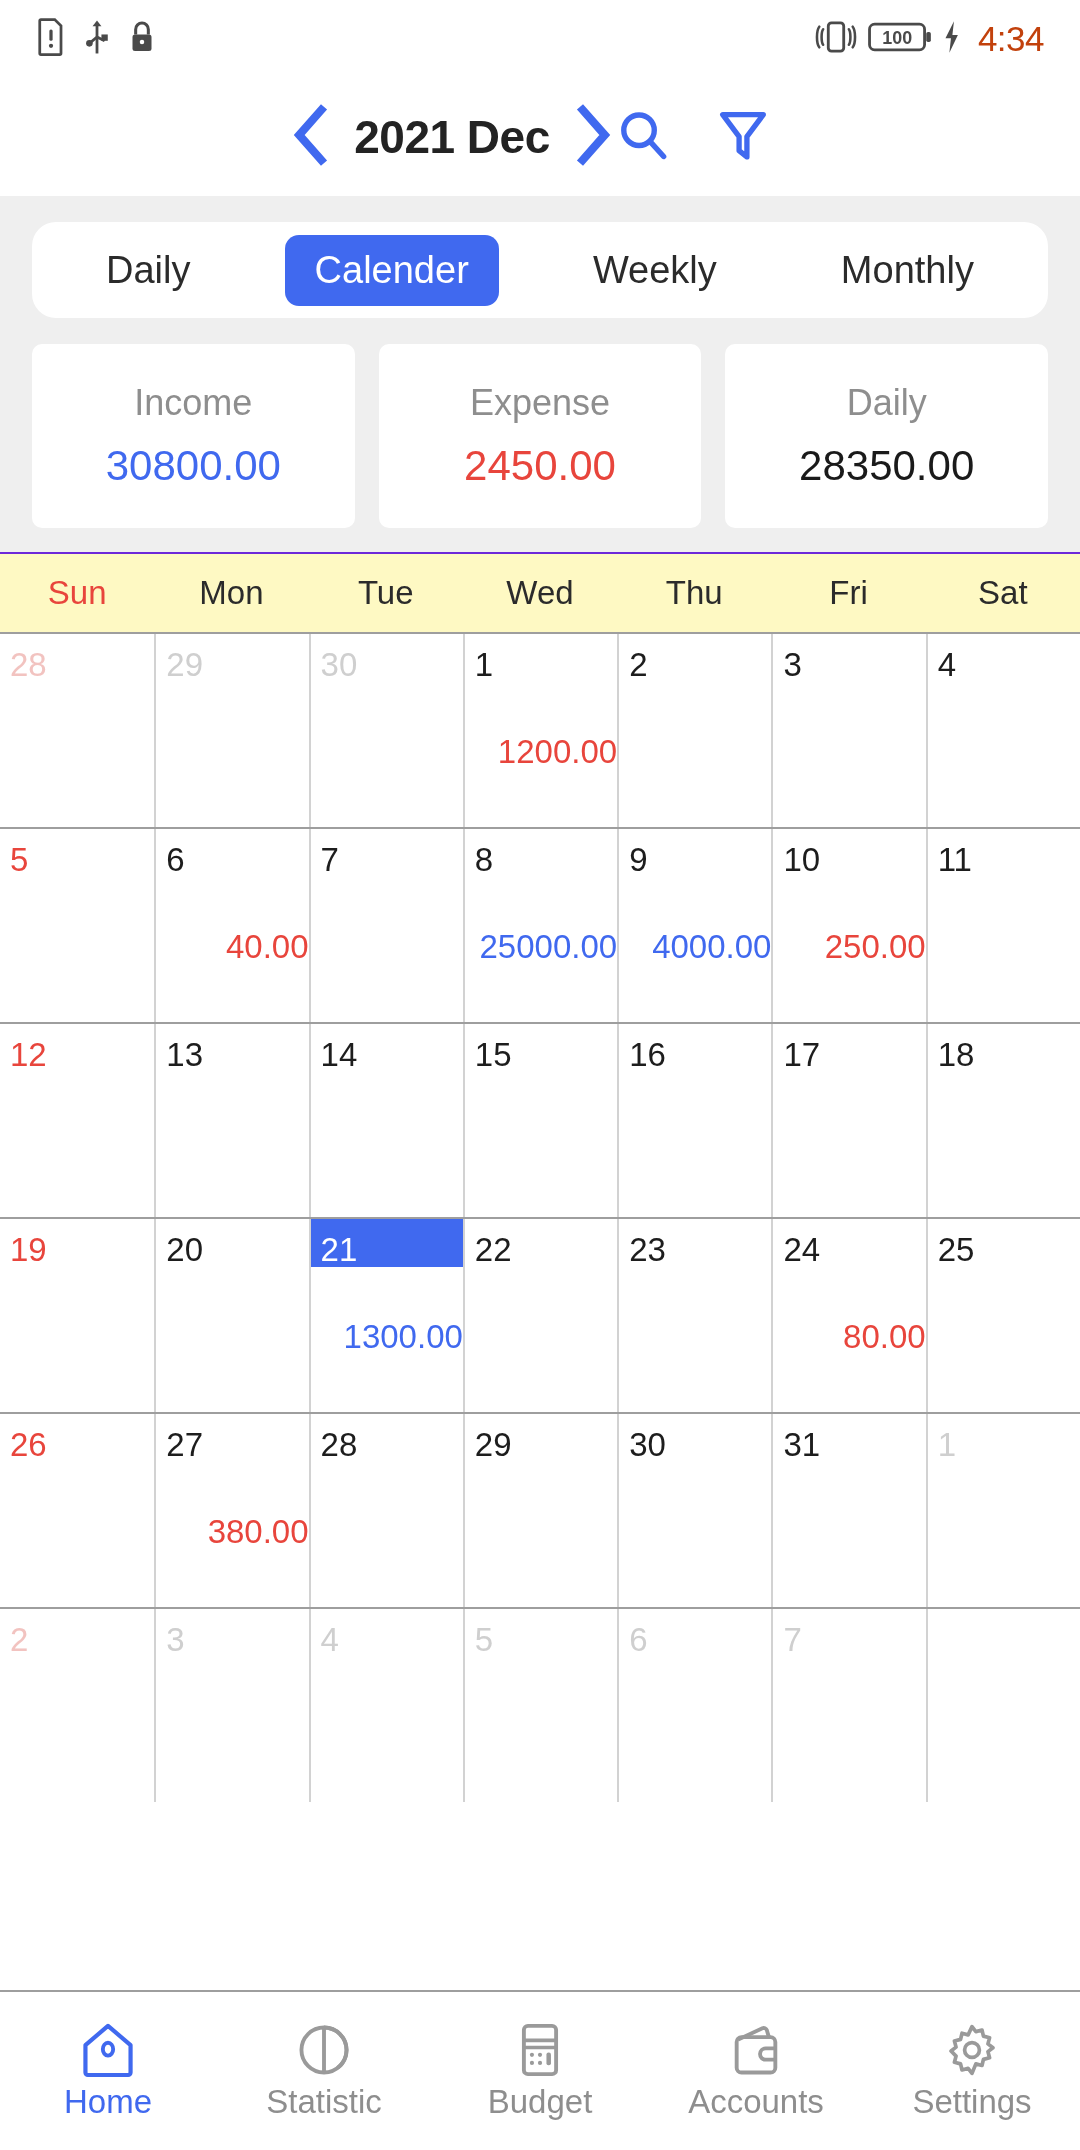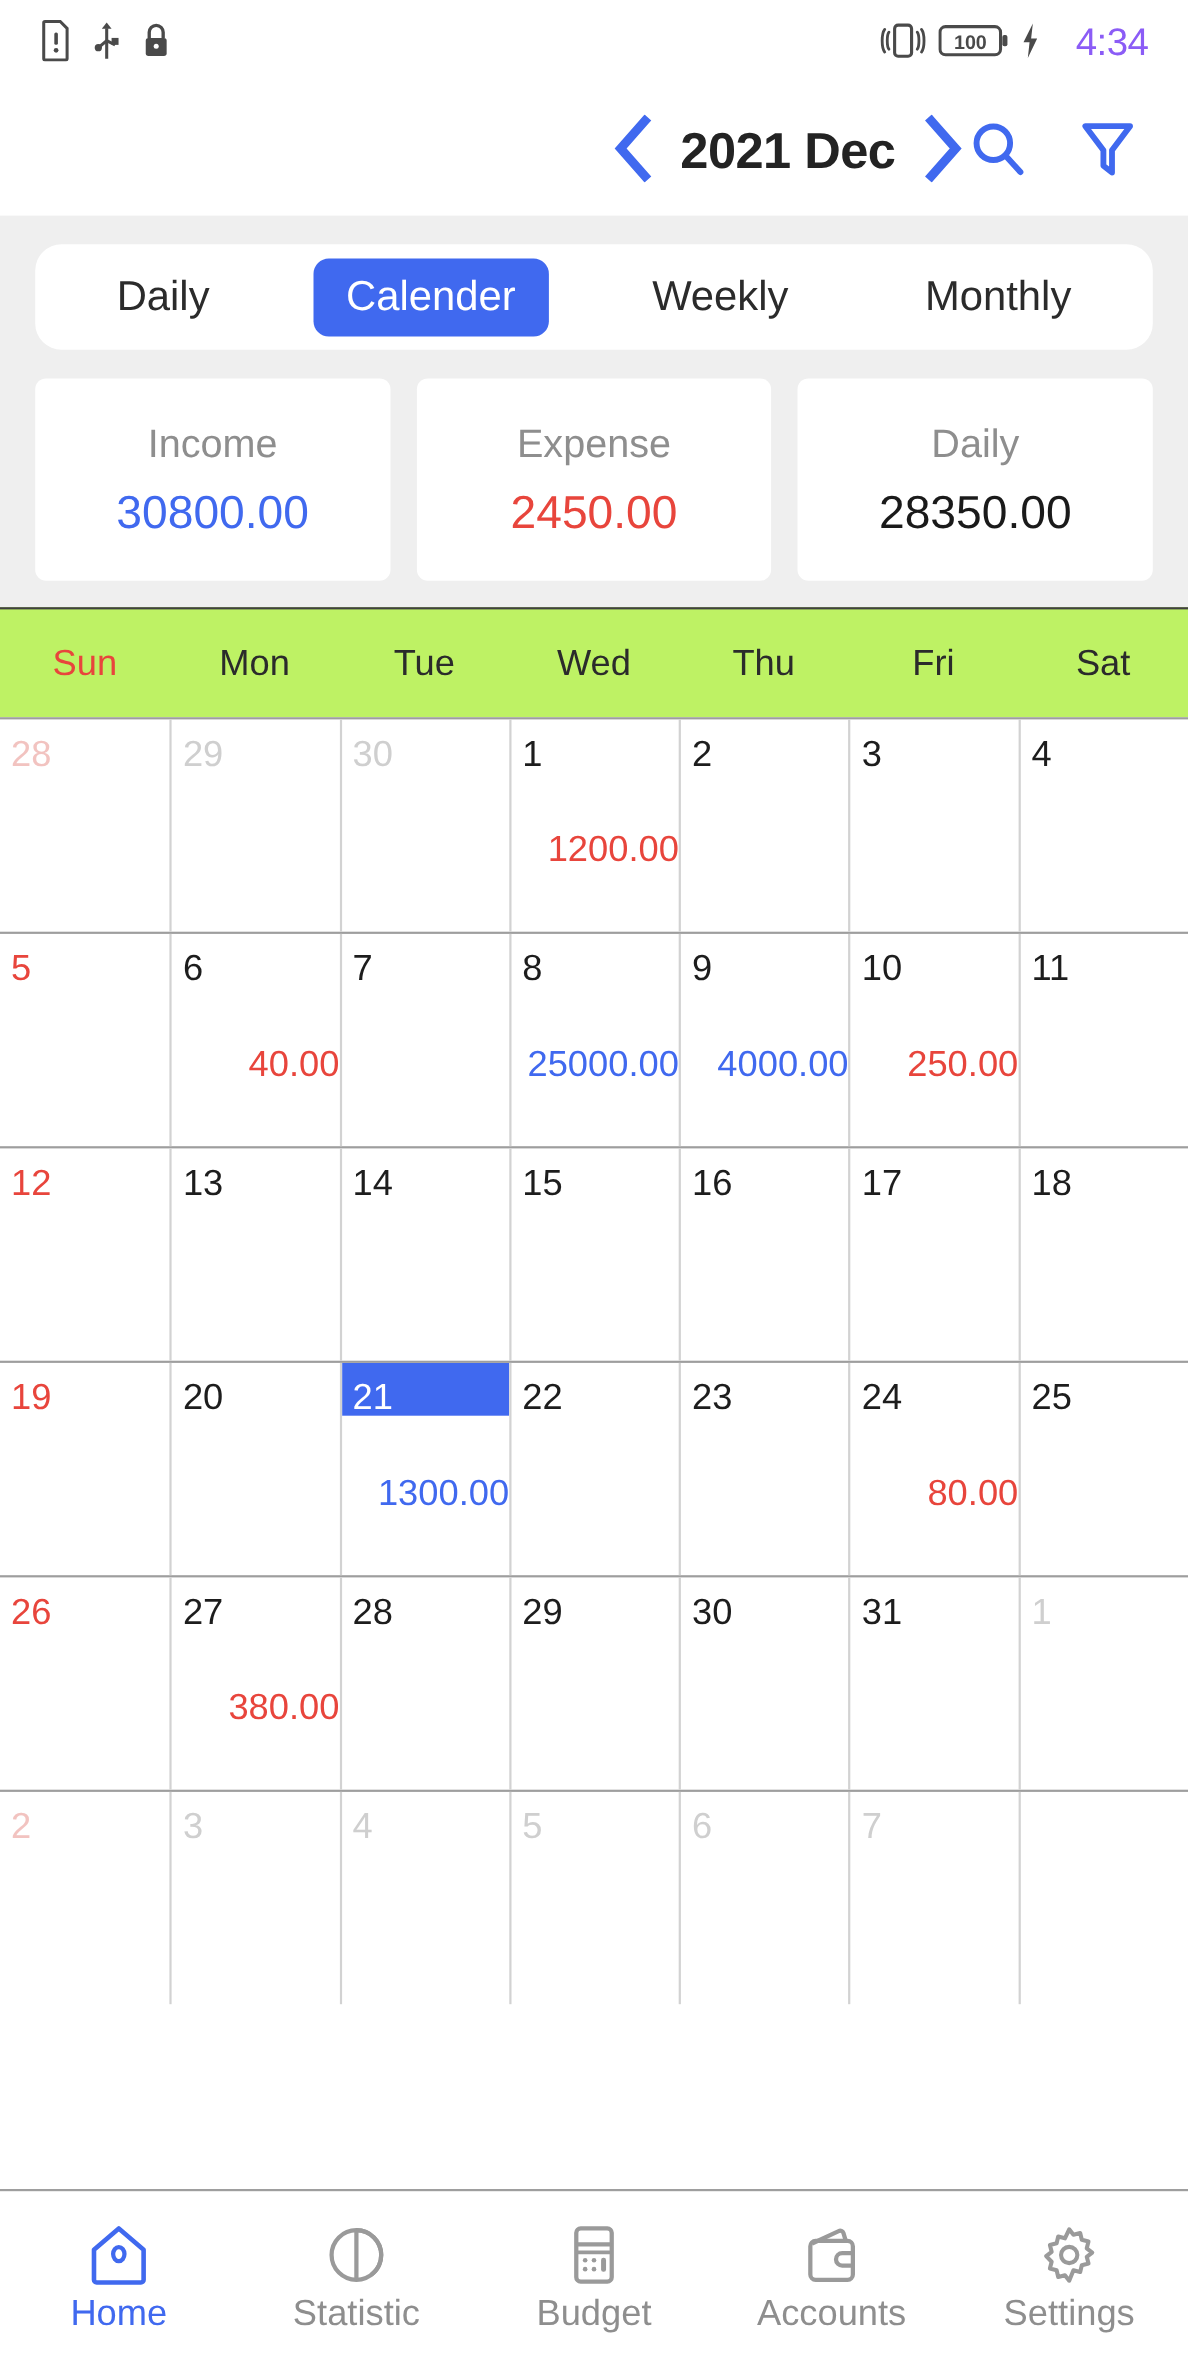--- a/index.html
+++ b/index.html
@@ -12,27 +12,27 @@
 
   
   .statusbar{
     height:78px; width:100%;
     display:flex; align-items:center; justify-content:space-between;
     padding:0 36px; background:#ffffff;
   }
   .sb-left, .sb-right{ display:flex; align-items:center; }
   .sb-left{ gap:18px; }
   .sb-right{ gap:10px; }
-  .sb-time{ font-size:35px; color:#8b5cf6; letter-spacing:-0.5px; margin-left:21px; }
+  .sb-time{ font-size:35px; color:#c2410c; letter-spacing:-0.5px; margin-left:6px; }
   .sb-ico{ display:block; }
 
   
   .topbar{
     height:118px; width:100%;
-    display:flex; align-items:center; justify-content:flex-end;
+    display:flex; align-items:center; justify-content:center;
     padding:0 28px 0 24px; background:#ffffff;
   }
   .tb-left{ display:flex; align-items:center; gap:4px; }
   .month-title{
     font-size:46px; font-weight:bold; color:#232323;
     padding:0 16px; letter-spacing:-0.5px;
   }
   .chev{ cursor:pointer; }
   .tb-right{ display:flex; align-items:center; gap:48px; padding-right:20px; }
 
@@ -57,22 +57,22 @@
   }
   .sum-label{ font-size:36px; color:#8e8e8e; }
   .sum-value{ font-size:42px; }
   .v-income{ color:#4069ef; }
   .v-expense{ color:#e8453c; }
   .v-total{ color:#1a1a1a; }
 
   
   .weekdays{
     display:grid; grid-template-columns:repeat(7,1fr);
-    background:#bef264; height:100px; align-items:center;
-    border-top:2px solid #404040;
+    background:#fef9c3; height:80px; align-items:center;
+    border-top:2px solid #6d28d9;
   }
   .wd{ text-align:center; font-size:33px; color:#2b2b2b; }
   .wd.sun{ color:#e8453c; }
 
   
   .calendar{ position:relative; background:#ffffff; }
   .week{
     display:grid; grid-template-columns:repeat(7,1fr);
     height:195px; border-top:2px solid #9e9e9e;
   }

